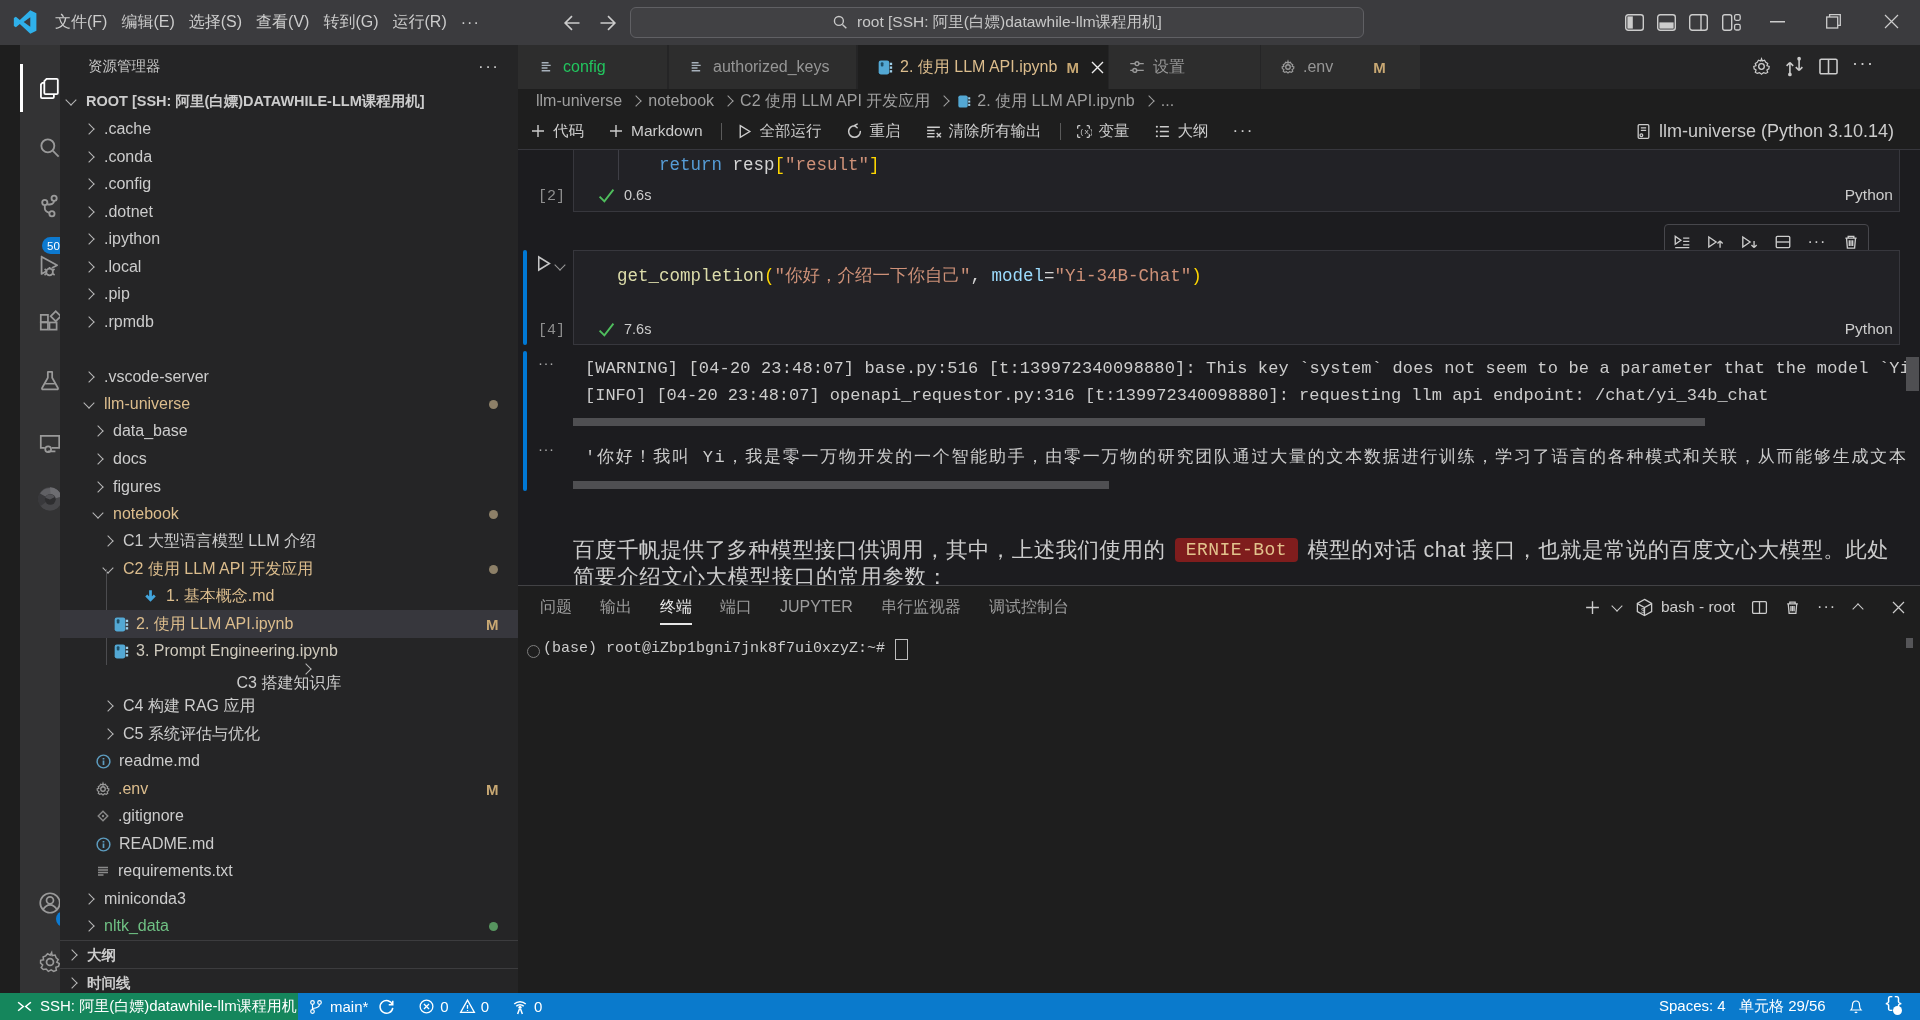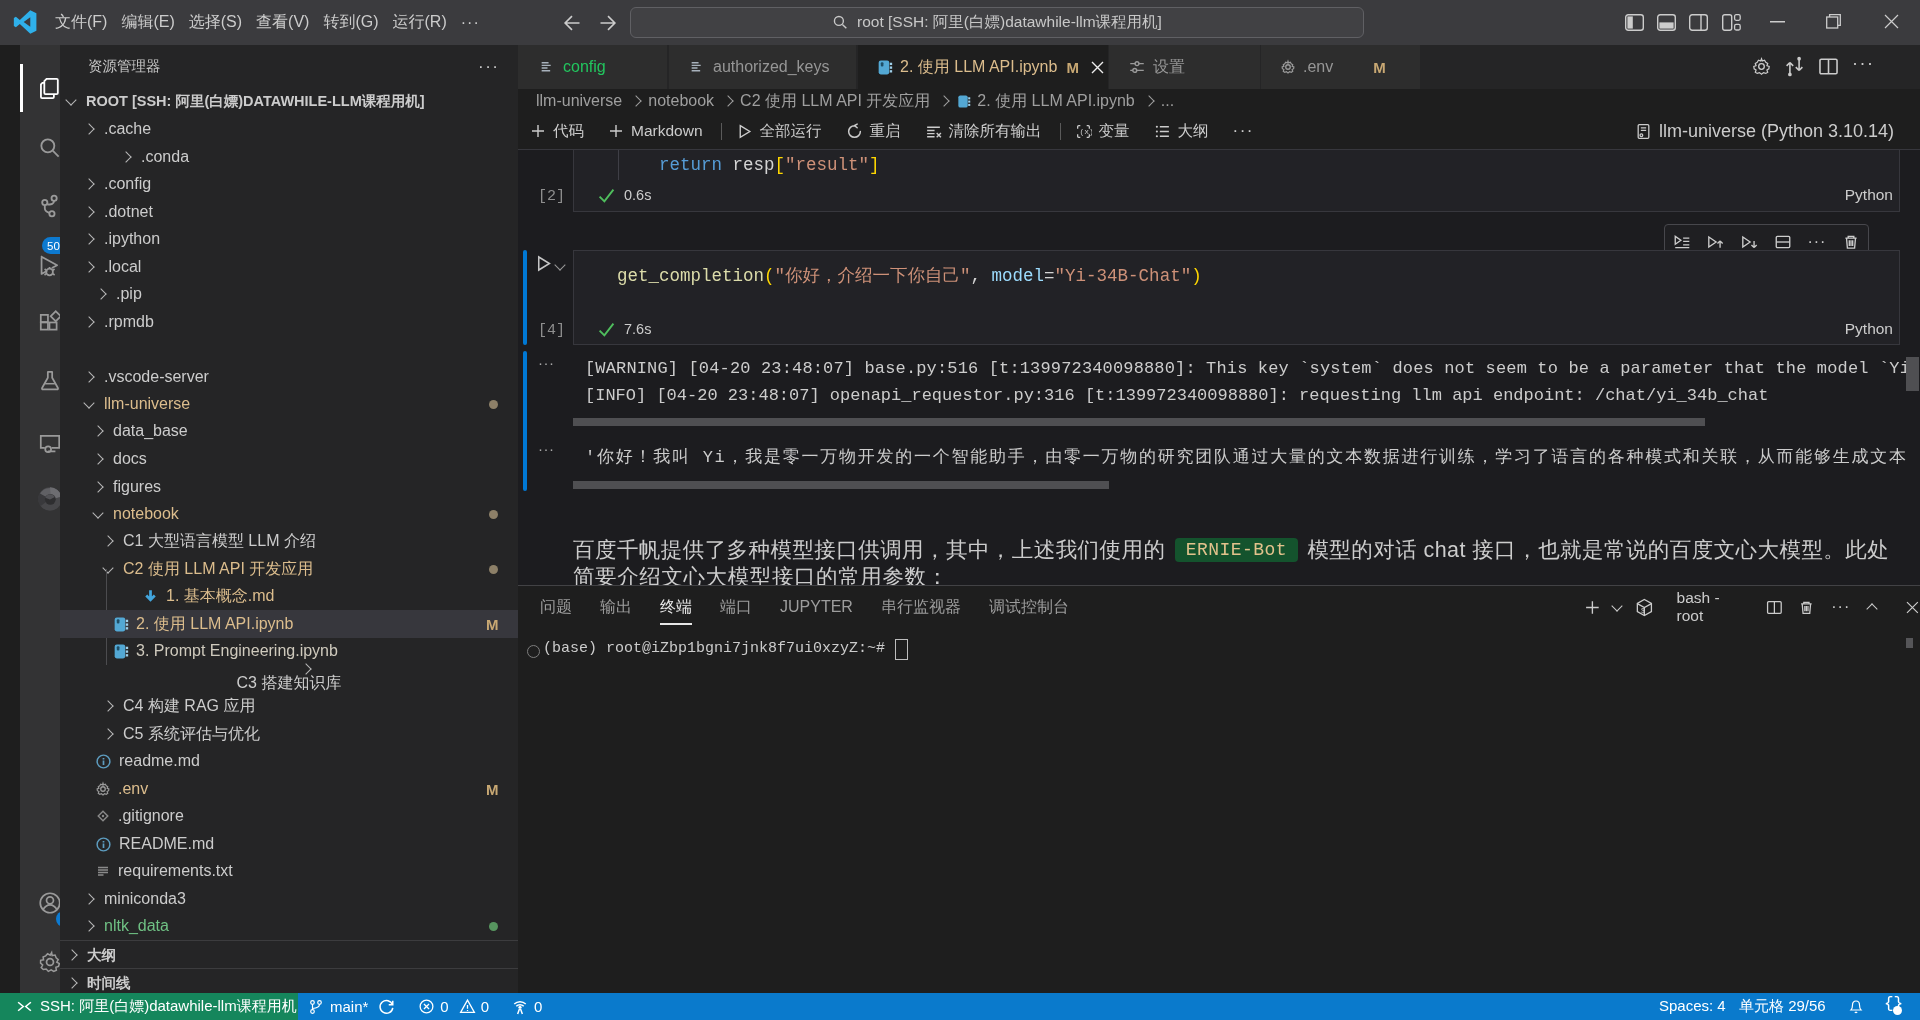--- a/index.html
+++ b/index.html
@@ -142,26 +142,26 @@
     <circle cx="12" cy="12" r="3.2"></circle>
     <path d="M12 3.2 L12.9 5.8 L15.5 4.9 L16.9 7.1 L19.1 8.5 L18.2 11.1 L20.8 12 L20.4 14.6 L18.2 15.9 L19.1 18.5 L16.9 19.9 L14.3 19 L12 20.8 L9.7 19 L7.1 19.9 L4.9 18.5 L5.8 15.9 L3.6 14.6 L3.2 12 L5.8 11.1 L4.9 8.5 L7.1 7.1 L8.5 4.9 L11.1 5.8 Z" transform="rotate(10 12 12)" stroke-width="1.4"></path>
   </svg>
 </div>
 
 <div class="ab" id="sidebar" style="left:60px;top:45px;width:458px;height:948px;background:#252526;overflow:hidden;">
   <div class="ab row" style="left:28px;top:8px;height:26px;color:#c5c5c5;font-size:14.5px;">资源管理器</div>
   <div class="ab" style="left:418px;top:12px;color:#cccccc;font-size:17px;letter-spacing:1.5px;">···</div>
   <div class="trow" style="top:42px;font-weight:bold;font-size:14.5px;"><span class="chevd" style="margin-left:7px;"></span><span>ROOT [SSH: 阿里(白嫖)DATAWHILE-LLM课程用机]</span></div>
   <div class="trow" style="top:70px;"><span class="chev" style="margin-left:25px;"></span><span>.cache</span></div>
-  <div class="trow" style="top:98px;margin-left:37px;"><span class="chev" style="margin-left:25px;"></span><span>.conda</span></div>
+  <div class="trow" style="top:98px;"><span class="chev" style="margin-left:25px;"></span><span>.conda</span></div>
   <div class="trow" style="top:125px;"><span class="chev" style="margin-left:25px;"></span><span>.config</span></div>
   <div class="trow" style="top:153px;"><span class="chev" style="margin-left:25px;"></span><span>.dotnet</span></div>
   <div class="trow" style="top:180px;"><span class="chev" style="margin-left:25px;"></span><span>.ipython</span></div>
   <div class="trow" style="top:208px;"><span class="chev" style="margin-left:25px;"></span><span>.local</span></div>
-  <div class="trow" style="top:235px;padding-left:12px;"><span class="chev" style="margin-left:25px;"></span><span>.pip</span></div>
+  <div class="trow" style="top:235px;"><span class="chev" style="margin-left:25px;"></span><span>.pip</span></div>
   <div class="trow" style="top:263px;"><span class="chev" style="margin-left:25px;"></span><span>.rpmdb</span></div>
   <div class="trow" style="top:318px;"><span class="chev" style="margin-left:25px;"></span><span>.vscode-server</span></div>
   <div class="trow" style="top:345px;color:#dcbd8d;"><span class="chevd" style="margin-left:25px;"></span><span>llm-universe</span><span class="dot" style="background:#8d8068;"></span></div>
   <div class="trow" style="top:372px;"><span class="chev" style="margin-left:34px;"></span><span>data_base</span></div>
   <div class="trow" style="top:400px;"><span class="chev" style="margin-left:34px;"></span><span>docs</span></div>
   <div class="trow" style="top:428px;"><span class="chev" style="margin-left:34px;"></span><span>figures</span></div>
   <div class="trow" style="top:455px;color:#dcbd8d;"><span class="chevd" style="margin-left:34px;"></span><span>notebook</span><span class="dot" style="background:#8d8068;"></span></div>
   <div class="trow" style="top:482px;"><span class="chev" style="margin-left:44px;"></span><span>C1 大型语言模型 LLM 介绍</span></div>
   <div class="trow" style="top:510px;color:#dcbd8d;"><span class="chevd" style="margin-left:44px;"></span><span>C2 使用 LLM API 开发应用</span><span class="dot" style="background:#8d8068;"></span></div>
   <div class="ab" style="left:46px;top:524px;width:1px;height:96px;background:#4c4c4f;"></div>
@@ -376,41 +376,41 @@
   <div class="ab" style="left:5px;top:201px;width:3.5px;height:140px;background:#0078d4;border-radius:2px;"></div>
   <div class="ab" style="left:20px;top:204px;color:#a8a8a8;font-size:15px;letter-spacing:0.5px;">···</div>
   <div class="ab mono tx" style="left:67px;top:209px;font-size:17px;color:#cccccc;letter-spacing:0.15px;">[WARNING] [04-20 23:48:07] base.py:516 [t:139972340098880]: This key `system` does not seem to be a parameter that the model `Yi</div>
   <div class="ab mono tx" style="left:67px;top:236px;font-size:17px;color:#cccccc;">[INFO] [04-20 23:48:07] openapi_requestor.py:316 [t:139972340098880]: requesting llm api endpoint: /chat/yi_34b_chat</div>
   <div class="ab" style="left:55px;top:268px;width:1132px;height:8px;background:#4f4f52;"></div>
   <div class="ab" style="left:20px;top:290px;color:#a8a8a8;font-size:15px;letter-spacing:0.5px;">···</div>
   <div class="ab mono tx" style="left:67px;top:295px;font-size:17px;color:#cccccc;letter-spacing:1.75px;">'你好！我叫 Yi，我是零一万物开发的一个智能助手，由零一万物的研究团队通过大量的文本数据进行训练，学习了语言的各种模式和关联，从而能够生成文本</div>
   <div class="ab" style="left:55px;top:331px;width:536px;height:8px;background:#4f4f52;"></div>
   <div class="ab" style="left:1388px;top:207px;width:13px;height:34px;background:#4f4f52;"></div>
 
-  <div class="ab row tx" style="left:55px;top:385px;font-size:21.5px;color:#cccccc;letter-spacing:0.44px;">百度千帆提供了多种模型接口供调用，其中，上述我们使用的 <span class="mono" style="background:#14532d;color:#e2c28c;font-size:18px;border-radius:4px;padding:2px 11px;margin:0 3px;">ERNIE-Bot</span> 模型的对话 chat 接口，也就是常说的百度文心大模型。此处</div>
+  <div class="ab row tx" style="left:55px;top:385px;font-size:21.5px;color:#cccccc;letter-spacing:0.44px;">百度千帆提供了多种模型接口供调用，其中，上述我们使用的 <span class="mono" style="background:#7f1d1d;color:#e2c28c;font-size:18px;border-radius:4px;padding:2px 11px;margin:0 3px;">ERNIE-Bot</span> 模型的对话 chat 接口，也就是常说的百度文心大模型。此处</div>
   <div class="ab tx" style="left:55px;top:412px;font-size:21.5px;color:#cccccc;letter-spacing:0.6px;">简要介绍文心大模型接口的常用参数：</div>
 </div>
 
 <div class="ab" id="panel" style="left:518px;top:585px;width:1402px;height:408px;background:#1e1e1e;border-top:1px solid #424245;box-sizing:border-box;">
   <div class="row" style="position:absolute;left:22px;top:3px;height:36px;color:#9d9d9d;font-size:16px;white-space:pre;">
     <span style="margin-right:28px;">问题</span><span style="margin-right:28px;">输出</span>
     <span style="margin-right:28px;color:#e7e7e7;position:relative;">终端<span style="position:absolute;left:0;bottom:-7px;width:100%;height:1.5px;background:#e7e7e7;"></span></span>
     <span style="margin-right:28px;">端口</span><span style="margin-right:28px;">JUPYTER</span><span style="margin-right:28px;">串行监视器</span><span>调试控制台</span>
   </div>
   <div class="row" style="position:absolute;left:1066px;top:5px;height:32px;color:#cccccc;">
     <svg width="17" height="17" viewBox="0 0 16 16">
         <path d="M8 2 V14 M2 8 H14" stroke="#cccccc" stroke-width="1.3"></path>
       </svg>
     <span class="chev" style="margin:0 14px 0 12px;border-color:#cccccc;transform:rotate(45deg);margin-top:-3px;"></span>
     <svg width="19" height="19" viewBox="0 0 16 16" fill="none" stroke="#cccccc" stroke-width="1.1">
         <path d="M8 1.2 L14 4.5 V11.5 L8 14.8 L2 11.5 V4.5 Z"></path>
         <path d="M2 4.7 L8 8 L14 4.7 M8 8 V14.6"></path>
         <text x="5.1" y="13" font-size="6" fill="#cccccc" stroke="none" font-family="Liberation Mono">$</text>
       </svg>
-    <span style="margin-left:23px;font-size:15.5px;">bash - root</span>
+    <span style="margin-left:7px;font-size:15.5px;">bash - root</span>
     <svg style="margin-left:16px" width="17" height="17" viewBox="0 0 16 16" fill="none" stroke="#cccccc" stroke-width="1.2">
         <rect x="1.5" y="2.5" width="13" height="11" rx="1"></rect>
         <line x1="8" y1="2.5" x2="8" y2="13.5"></line>
       </svg>
     <svg style="margin-left:16px" width="17" height="17" viewBox="0 0 16 16" fill="none" stroke="#cccccc" stroke-width="1.2">
         <path d="M3 4.5 H13 M5.5 4.5 V3 H10.5 V4.5 M4 4.5 L4.8 13.5 H11.2 L12 4.5"></path>
         <path d="M6.5 6.5 V11.5 M8 6.5 V11.5 M9.5 6.5 V11.5"></path>
       </svg>
     <span style="margin-left:16px;font-size:16px;letter-spacing:1px;">···</span>
     <span class="chev" style="margin-left:18px;border-color:#cccccc;transform:rotate(225deg);margin-top:4px;"></span>

